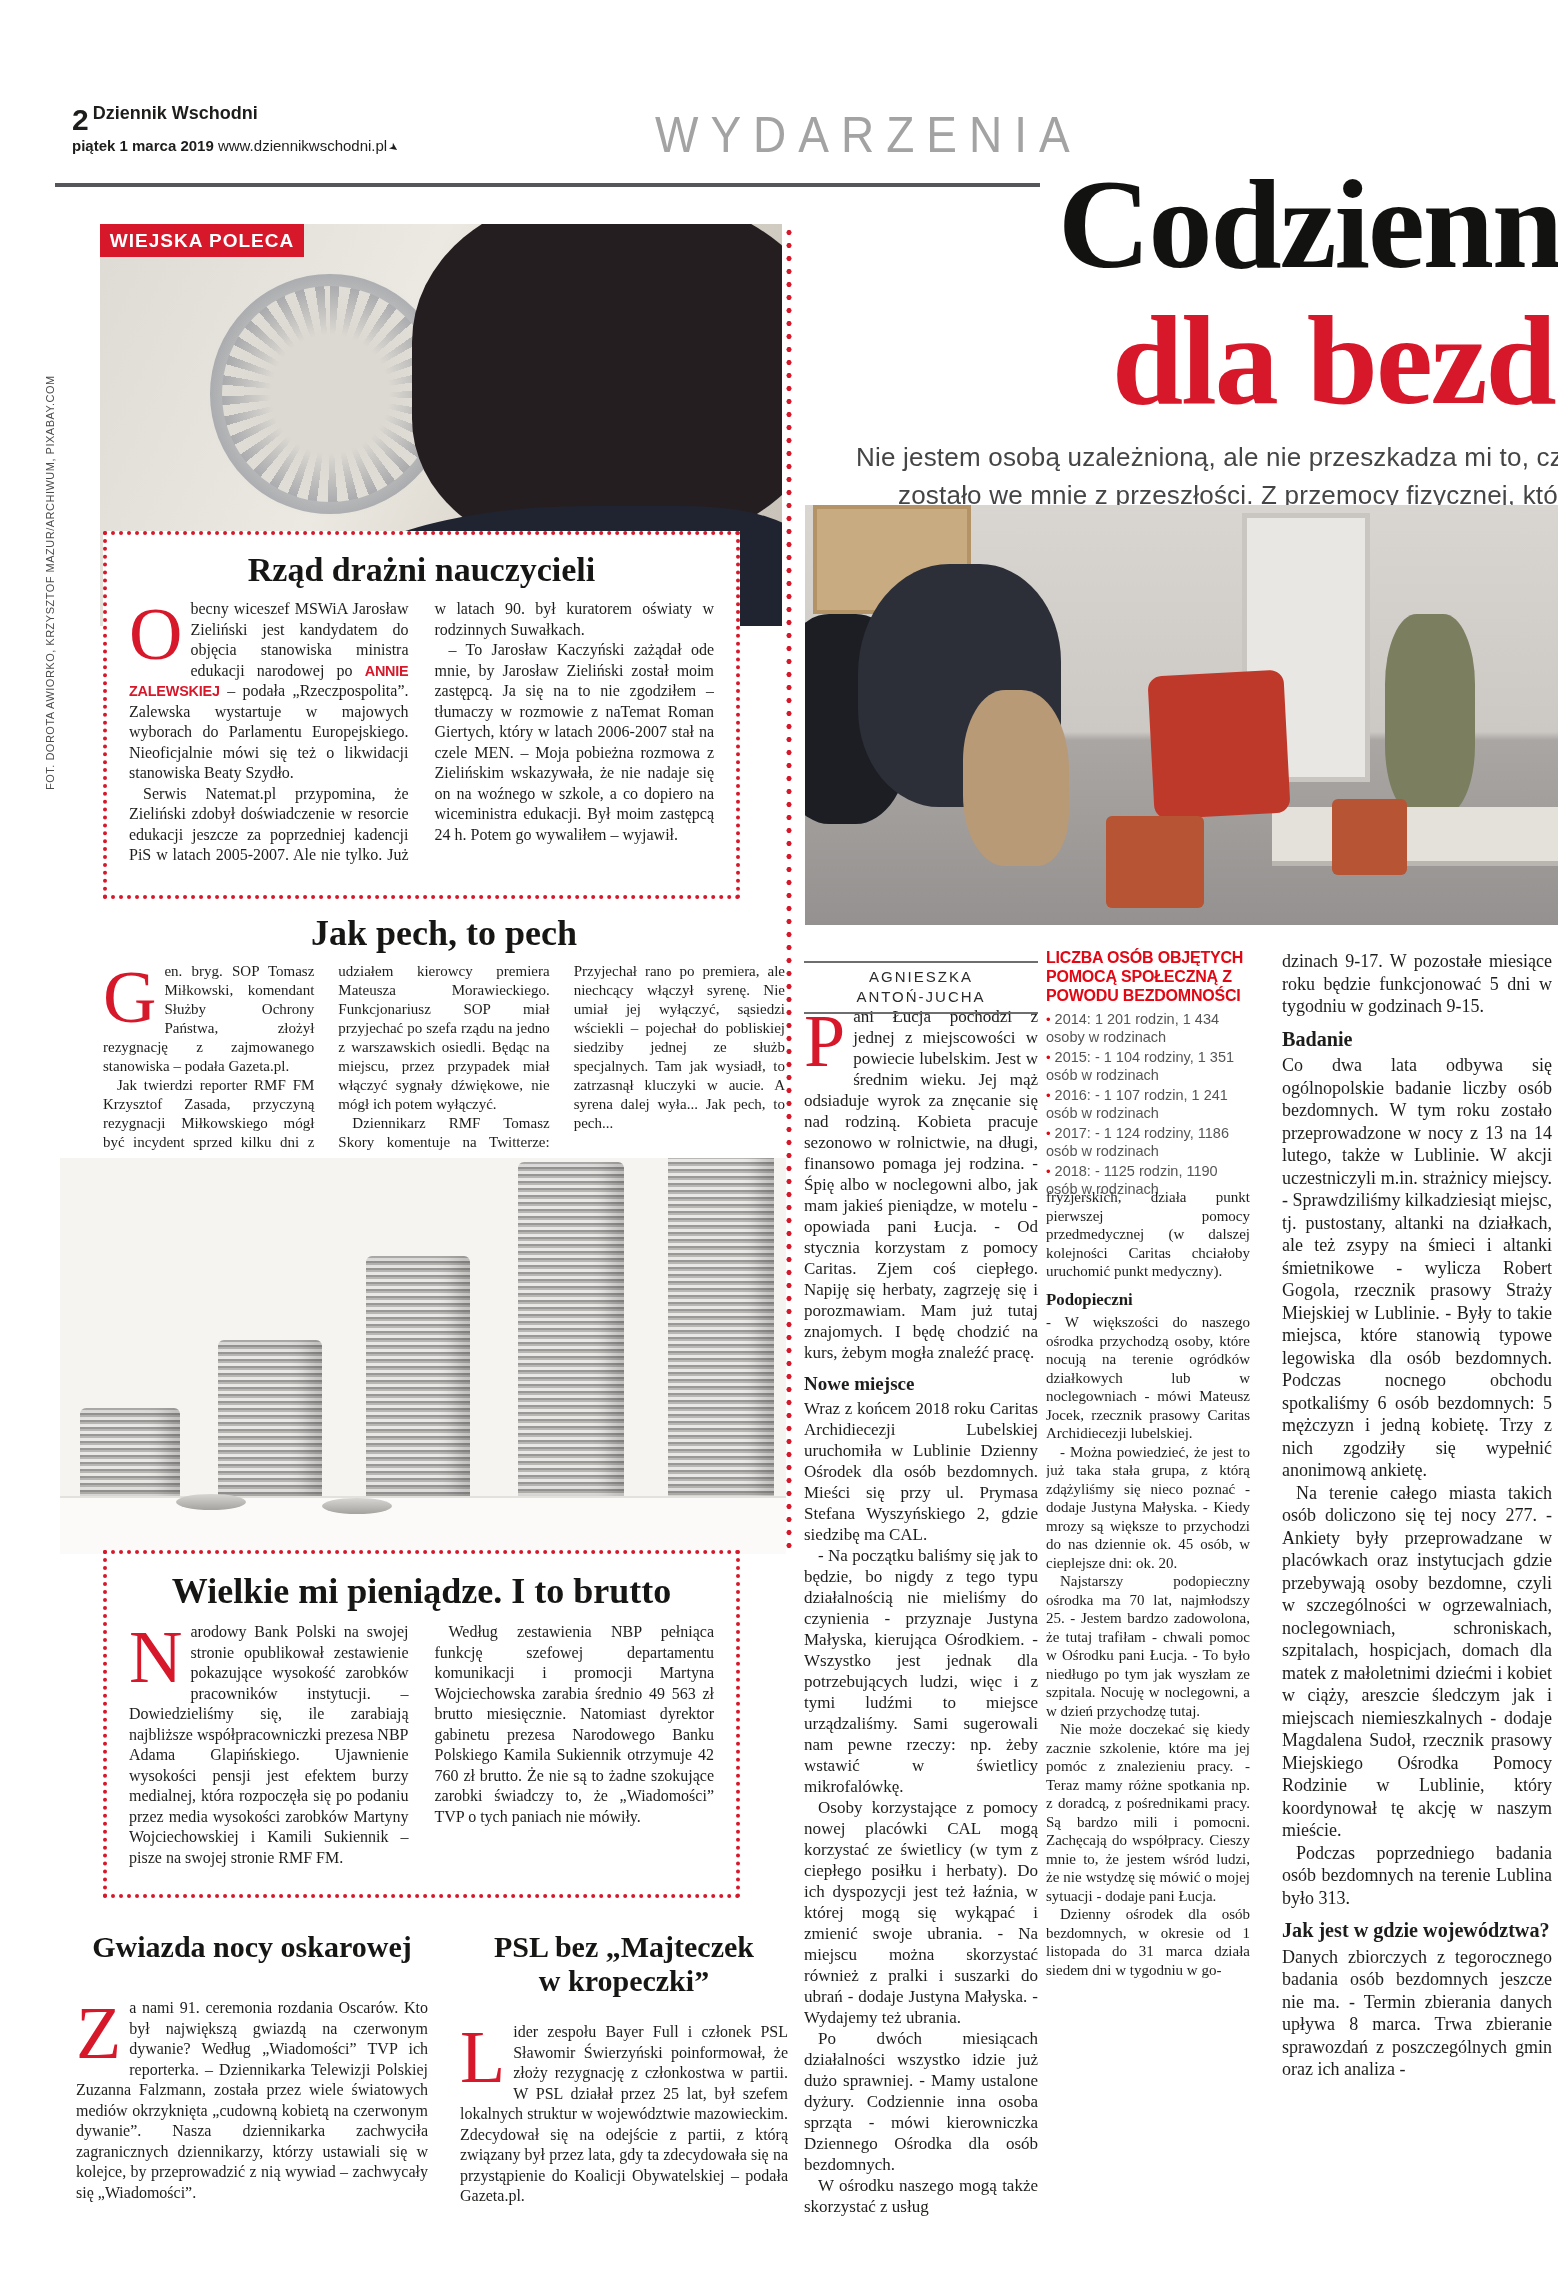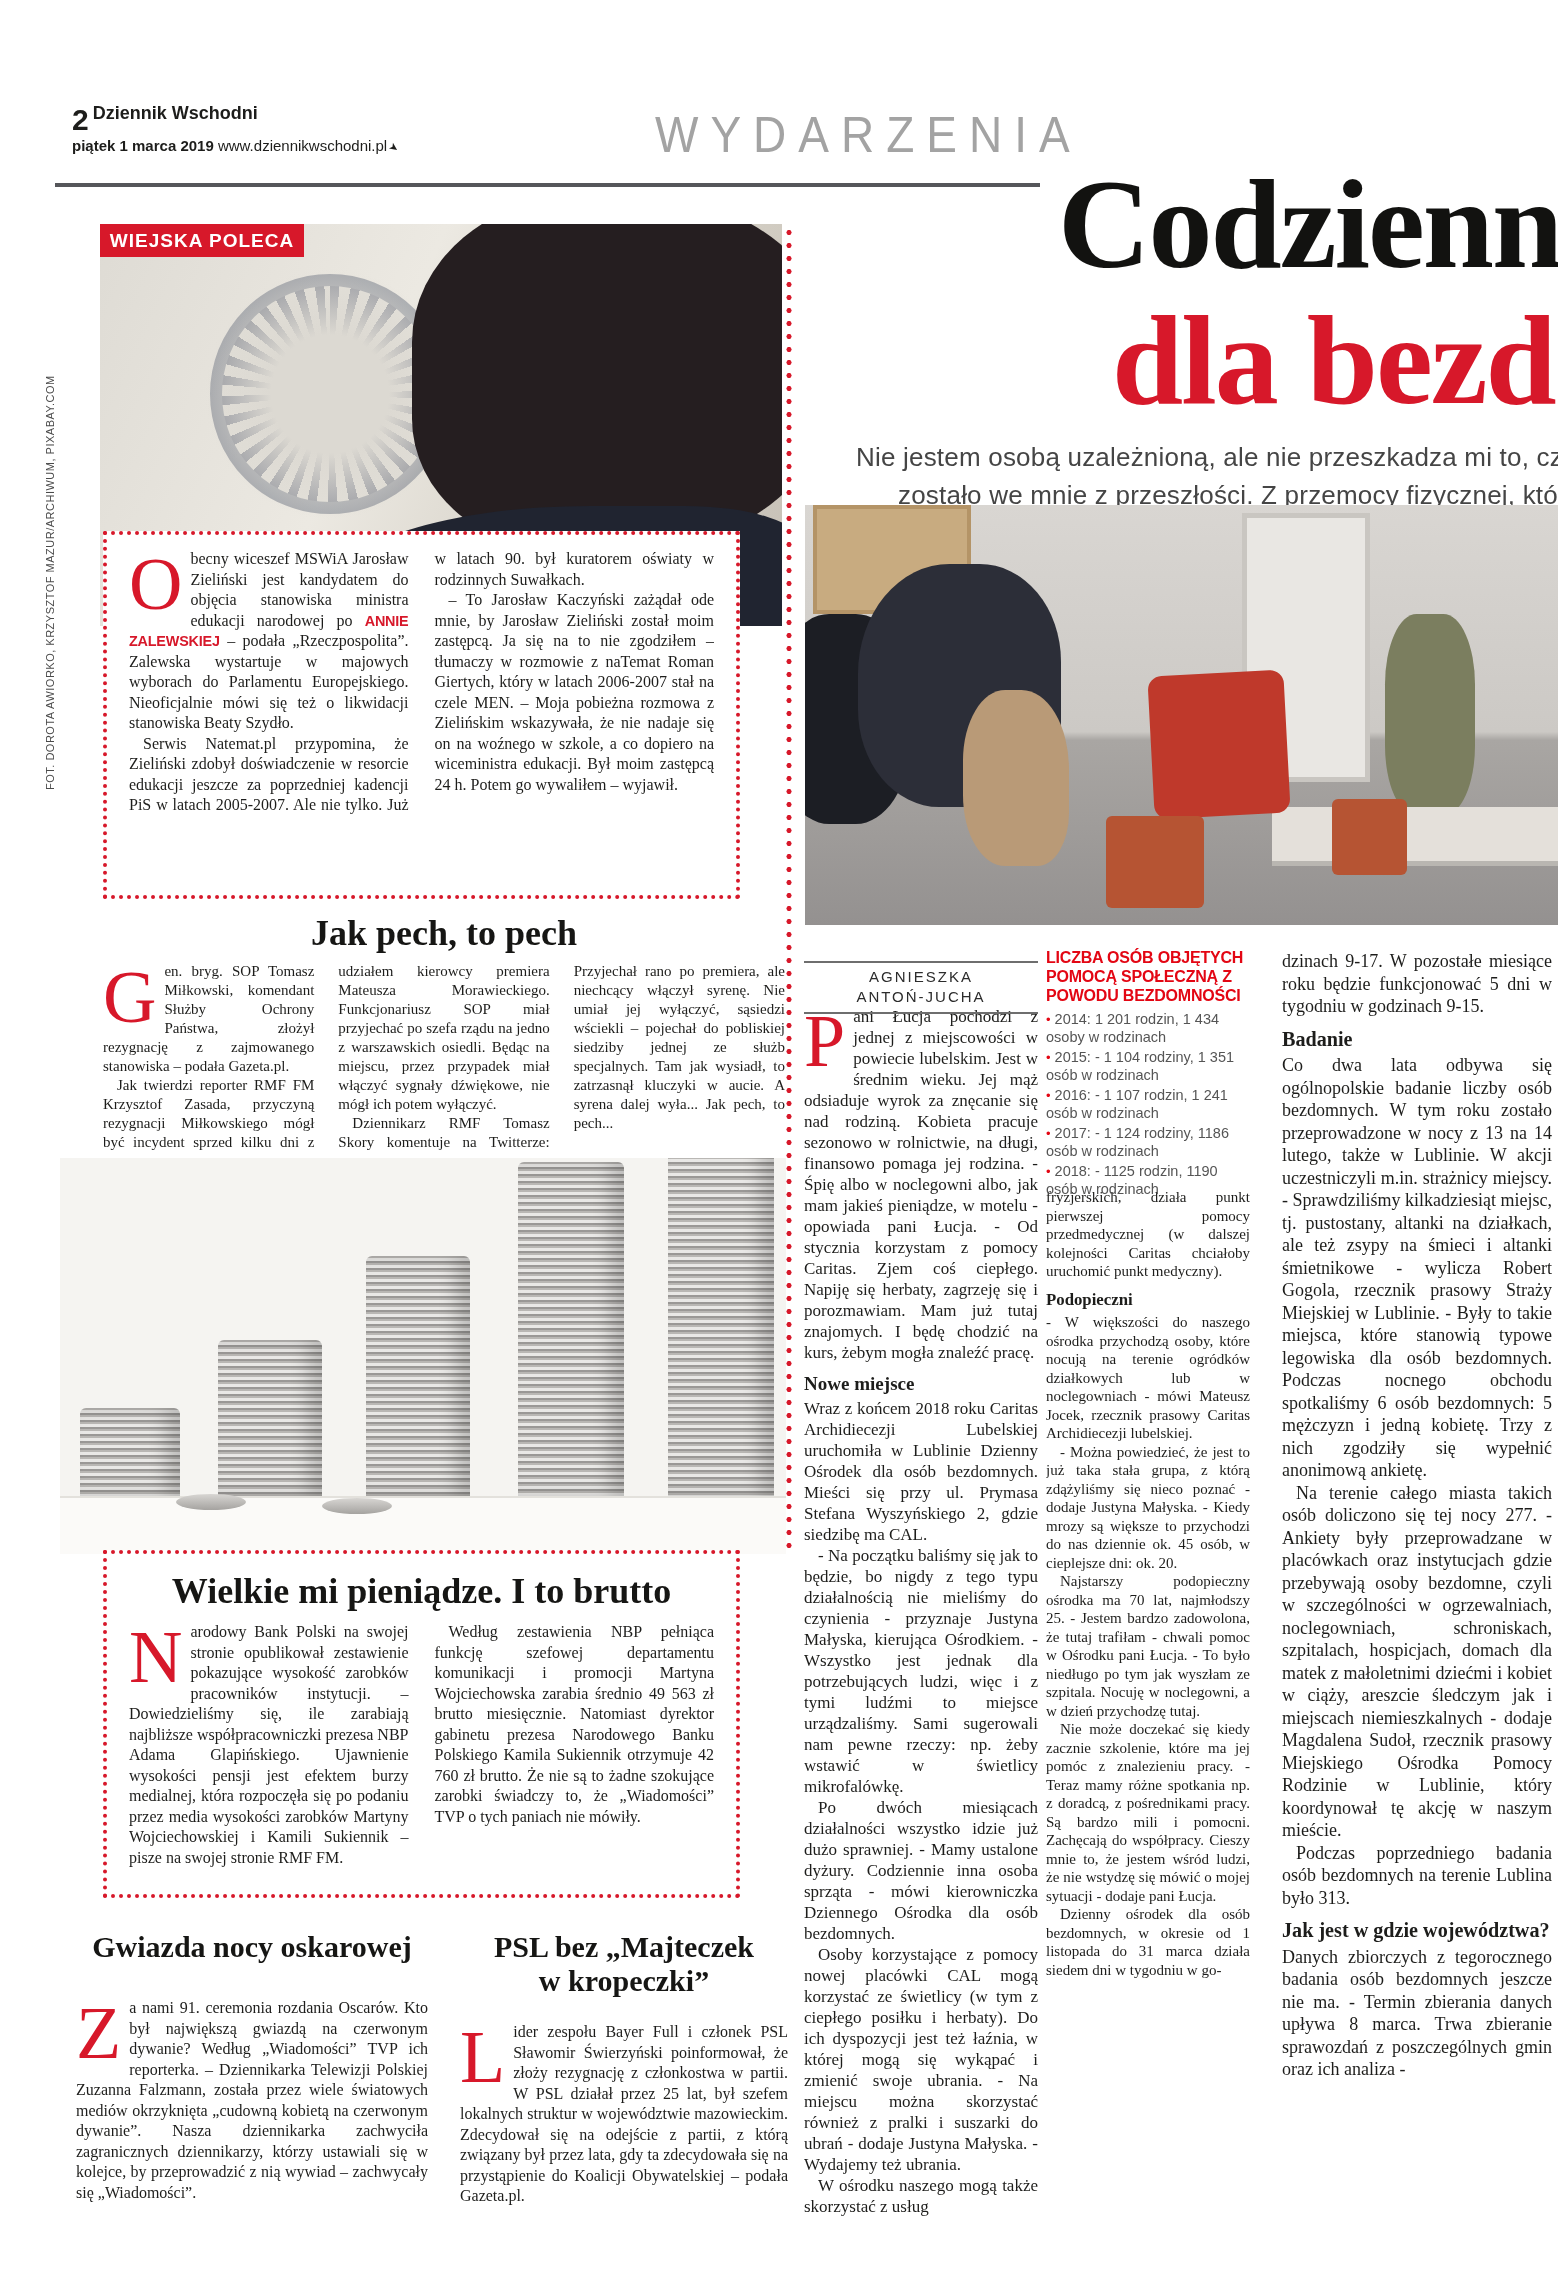--- a/index.html
+++ b/index.html
@@ -142,20 +142,21 @@
 
   <div class="photo ph-woman" data-name="minister-portrait-photo">
     <div class="seal" data-name="university-seal-graphic"></div>
     <div class="seal-fade" data-name="seal-fade"></div>
     <div class="face" data-name="portrait-face-shape"></div>
     <div class="hair" data-name="portrait-hair-shape"></div>
     <div class="shoulder" data-name="portrait-shoulder-shape"></div>
   </div>
 
   <div class="dotbox box-rzad" data-name="article-rzad-box">
+    <div class="art-title t-rzad" data-name="article-rzad-title">Rząd drażni nauczycieli</div>
     <div class="body-cols cols2" data-name="article-rzad-body">
         <p class="it-lead" data-name="paragraph"><span class="dropcap" data-name="drop-cap">O</span><span data-name="text-run">becny wiceszef MSWiA Jarosław Zieliński jest kandydatem do objęcia stanowiska ministra edukacji narodowej po </span><span class="red-strong" data-name="highlighted-name">ANNIE ZALEWSKIEJ</span><span data-name="text-run"> – podała „Rzeczpospolita”. Zalewska wystartuje w majowych wyborach do Parlamentu Europejskiego. Nieoficjalnie mówi się też o likwidacji stanowiska Beaty Szydło.</span></p>
         <p class="it-p" data-name="paragraph"><span data-name="text-run">Serwis Natemat.pl przypomina, że Zieliński zdobył doświadczenie w resorcie edukacji jeszcze za poprzedniej kadencji PiS w latach 2005-2007. Ale nie tylko. Już w latach 90. był kuratorem oświaty w rodzinnych Suwałkach.</span></p>
         <p class="it-p" data-name="paragraph"><span data-name="text-run">– To Jarosław Kaczyński zażądał ode mnie, by Jarosław Zieliński został moim zastępcą. Ja się na to nie zgodziłem – tłumaczy w rozmowie z naTemat Roman Giertych, który w latach 2006-2007 stał na czele MEN. – Moja pobieżna rozmowa z Zielińskim wskazywała, że nie nadaje się on na woźnego w szkole, a co dopiero na wiceministra edukacji. Był moim zastępcą 24 h. Potem go wywaliłem – wyjawił.</span></p>
       </div>
   </div>
 
   <div class="art-title t-jakpech" data-name="article-jakpech-title">Jak pech, to pech</div>
   <div class="body-cols cols3" data-name="article-jakpech-body">
       <p class="it-lead" data-name="paragraph"><span class="dropcap" data-name="drop-cap">G</span><span data-name="text-run">en. bryg. SOP Tomasz Miłkowski, komendant Służby Ochrony Państwa, złożył rezygnację z zajmowanego stanowiska – podała Gazeta.pl.</span></p>
@@ -229,22 +230,22 @@
         <div class="stat-item" data-name="stat-item"><span class="stat-bullet" data-name="bullet-icon">•</span><span data-name="stat-text">2017: - 1 124 rodziny, 1186 osób w rodzinach</span></div>
         <div class="stat-item" data-name="stat-item"><span class="stat-bullet" data-name="bullet-icon">•</span><span data-name="stat-text">2018: - 1125 rodzin, 1190 osób w rodzinach</span></div>
       </div>
   </div>
 
   <div class="col-abs col-b" data-name="lead-column-1">
       <p class="it-lead" data-name="paragraph"><span class="dropcap" data-name="drop-cap">P</span><span data-name="text-run">ani Łucja pochodzi z jednej z miejscowości w powiecie lubelskim. Jest w średnim wieku. Jej mąż odsiaduje wyrok za znęcanie się nad rodziną. Kobieta pracuje sezonowo w rolnictwie, na długi, finansowo pomaga jej rodzina. - Śpię albo w noclegowni albo, jak mam jakieś pieniądze, w motelu - opowiada pani Łucja. - Od stycznia korzystam z pomocy Caritas. Zjem coś ciepłego. Napiję się herbaty, zagrzeję się i porozmawiam. Mam już tutaj znajomych. I będę chodzić na kurs, żebym mogła znaleźć pracę.</span></p>
       <p class="it-h" data-name="subheading"><span data-name="text-run">Nowe miejsce</span></p>
       <p class="it-p0" data-name="paragraph"><span data-name="text-run">Wraz z końcem 2018 roku Caritas Archidiecezji Lubelskiej uruchomiła w Lublinie Dzienny Ośrodek dla osób bezdomnych. Mieści się przy ul. Prymasa Stefana Wyszyńskiego 2, gdzie siedzibę ma CAL.</span></p>
       <p class="it-p" data-name="paragraph"><span data-name="text-run">- Na początku baliśmy się jak to będzie, bo nigdy z tego typu działalnością nie mieliśmy do czynienia - przyznaje Justyna Małyska, kierująca Ośrodkiem. - Wszystko jest jednak dla potrzebujących ludzi, więc i z tymi ludźmi to miejsce urządzaliśmy. Sami sugerowali nam pewne rzeczy: np. żeby wstawić w świetlicy mikrofalówkę.</span></p>
+      <p class="it-p" data-name="paragraph"><span data-name="text-run">Osoby korzystające z pomocy nowej placówki CAL mogą korzystać ze świetlicy (w tym z ciepłego posiłku i herbaty). Do ich dyspozycji jest też łaźnia, w której mogą się wykąpać i zmienić swoje ubrania. - Na miejscu można skorzystać również z pralki i suszarki do ubrań - dodaje Justyna Małyska. - Wydajemy też ubrania.</span></p>
       <p class="it-p" data-name="paragraph"><span data-name="text-run">Po dwóch miesiącach działalności wszystko idzie już dużo sprawniej. - Mamy ustalone dyżury. Codziennie inna osoba sprząta - mówi kierowniczka Dziennego Ośrodka dla osób bezdomnych.</span></p>
-      <p class="it-p" data-name="paragraph"><span data-name="text-run">Osoby korzystające z pomocy nowej placówki CAL mogą korzystać ze świetlicy (w tym z ciepłego posiłku i herbaty). Do ich dyspozycji jest też łaźnia, w której mogą się wykąpać i zmienić swoje ubrania. - Na miejscu można skorzystać również z pralki i suszarki do ubrań - dodaje Justyna Małyska. - Wydajemy też ubrania.</span></p>
       <p class="it-p" data-name="paragraph"><span data-name="text-run">W ośrodku naszego mogą także skorzystać z usług</span></p>
     </div>
   <div class="col-abs col-c" data-name="lead-column-2">
       <p class="it-p0" data-name="paragraph"><span data-name="text-run">fryzjerskich, działa punkt pierwszej pomocy przedmedycznej (w dalszej kolejności Caritas chciałoby uruchomić punkt medyczny).</span></p>
       <p class="it-h" data-name="subheading"><span data-name="text-run">Podopieczni</span></p>
       <p class="it-p0" data-name="paragraph"><span data-name="text-run">- W większości do naszego ośrodka przychodzą osoby, które nocują na terenie ogródków działkowych lub w noclegowniach - mówi Mateusz Jocek, rzecznik prasowy Caritas Archidiecezji lubelskiej.</span></p>
       <p class="it-p" data-name="paragraph"><span data-name="text-run">- Można powiedzieć, że jest to już taka stała grupa, z którą zdążyliśmy się nieco poznać - dodaje Justyna Małyska. - Kiedy mrozy są większe to przychodzi do nas dziennie ok. 45 osób, w cieplejsze dni: ok. 20.</span></p>
       <p class="it-p" data-name="paragraph"><span data-name="text-run">Najstarszy podopieczny ośrodka ma 70 lat, najmłodszy 25. - Jestem bardzo zadowolona, że tutaj trafiłam - chwali pomoc w Ośrodku pani Łucja. - To było niedługo po tym jak wyszłam ze szpitala. Nocuję w noclegowni, a w dzień przychodzę tutaj.</span></p>
       <p class="it-p" data-name="paragraph"><span data-name="text-run">Nie może doczekać się kiedy zacznie szkolenie, które ma jej pomóc z znalezieniu pracy. - Teraz mamy różne spotkania np. z doradcą, z pośrednikami pracy. Są bardzo mili i pomocni. Zachęcają do współpracy. Cieszy mnie to, że jestem wśród ludzi, że nie wstydzę się mówić o mojej sytuacji - dodaje pani Łucja.</span></p>
       <p class="it-p" data-name="paragraph"><span data-name="text-run">Dzienny ośrodek dla osób bezdomnych, w okresie od 1 listopada do 31 marca działa siedem dni w tygodniu w go-</span></p>

